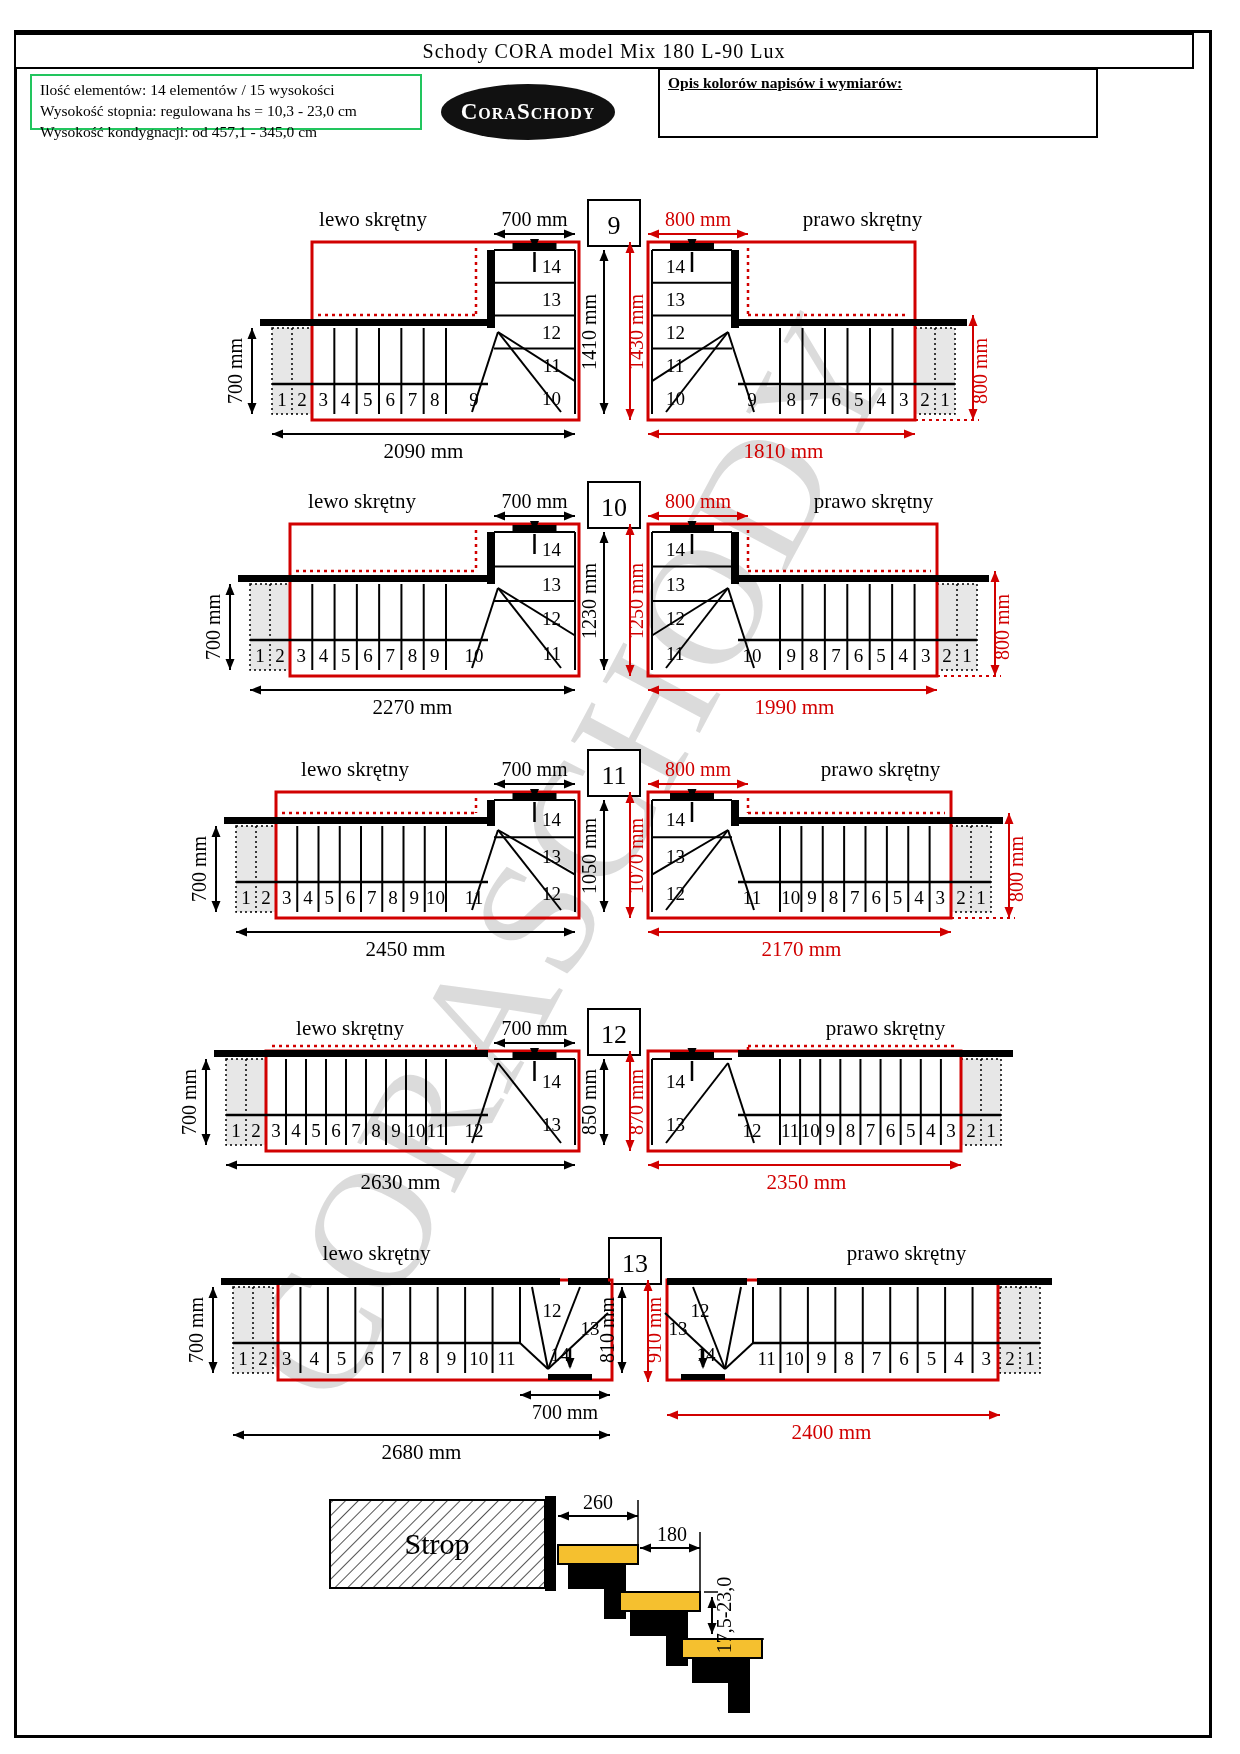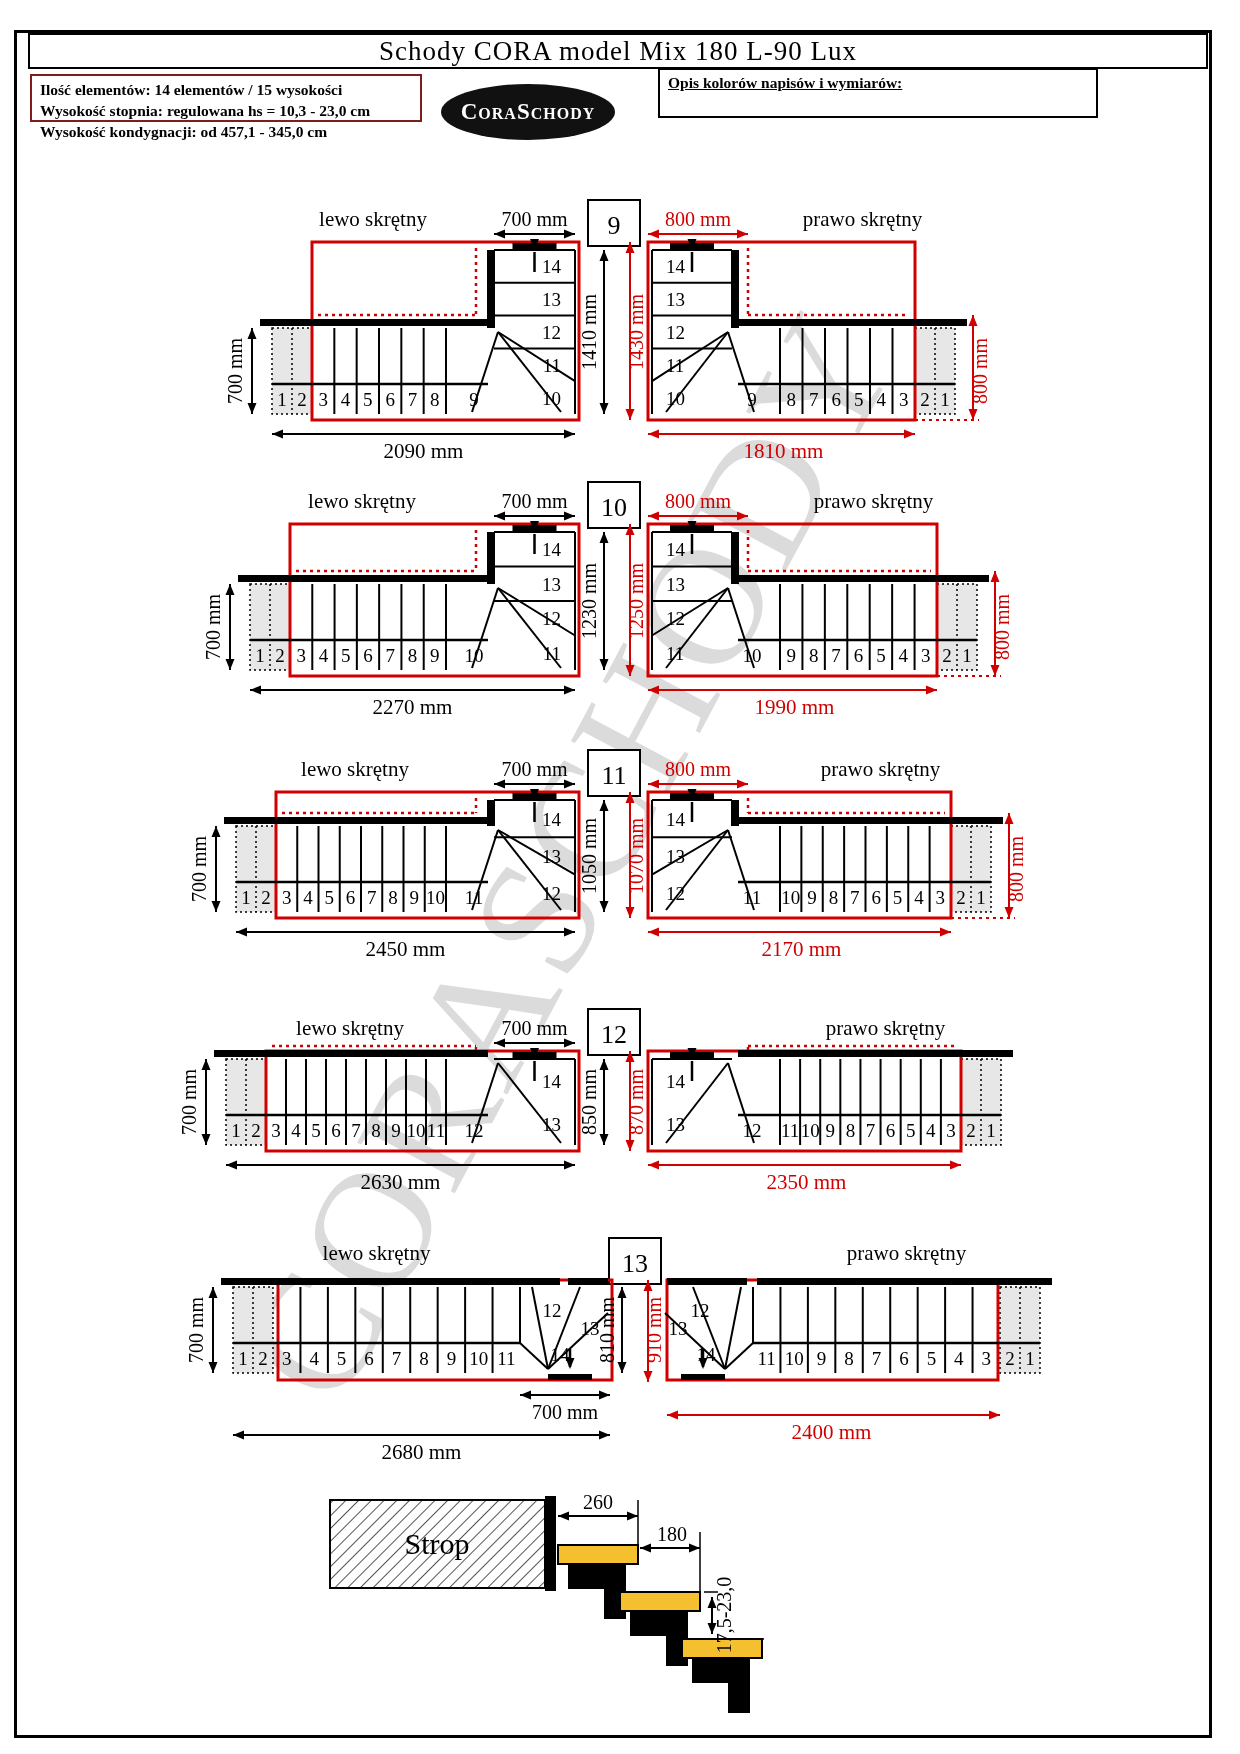--- a/index.html
+++ b/index.html
@@ -1,31 +1,31 @@
 <!DOCTYPE html>
 <html><head>
 <meta charset="utf-8">
 <style>
   html,body{margin:0;padding:0;background:#fff;}
   #page{position:relative;width:1240px;height:1754px;background:#fff;
         font-family:"Liberation Serif","DejaVu Serif",serif;overflow:hidden;}
   #frame{position:absolute;left:14px;top:30px;width:1198px;height:1708px;
          border:3px solid #000;box-sizing:border-box;}
-  #titlebox{position:absolute;left:28px;top:33px;width:1180px;height:36px;
+  #titlebox{position:absolute;left:14px;top:33px;width:1180px;height:36px;
             border:2px solid #000;box-sizing:border-box;background:#fff;
             display:flex;align-items:center;justify-content:center;
-            font-size:27px;letter-spacing:1px;}
-  #infobox{position:absolute;left:30px;top:74px;width:392px;height:48px;
-           border:2px solid #7f1d1d;box-sizing:border-box;background:#fff;
-           padding:4px 8px;font-size:15.5px;font-weight:bold;line-height:1.35;}
+            font-size:20px;letter-spacing:1px;}
+  #infobox{position:absolute;left:30px;top:74px;width:392px;height:56px;
+           border:2px solid #22c55e;box-sizing:border-box;background:#fff;
+           padding:4px 8px;font-size:15.5px;font-weight:normal;line-height:1.35;}
   #logo{position:absolute;left:441px;top:84px;width:174px;height:56px;
         background:#111;border-radius:50%;display:flex;align-items:center;
         justify-content:center;color:#fff;font-variant:small-caps;
         font-weight:bold;font-size:23px;letter-spacing:1px;}
-  #legendbox{position:absolute;left:658px;top:68px;width:440px;height:50px;
+  #legendbox{position:absolute;left:658px;top:68px;width:440px;height:70px;
              border:2px solid #000;box-sizing:border-box;background:#fff;
              padding:3px 8px;font-size:15.5px;font-weight:bold;line-height:1.35;}
   #legendbox .t{text-decoration:underline;}
   .redtx{color:#d10000;}
   #wm{position:absolute;left:-130px;top:760px;width:1400px;text-align:center;
       font-size:168px;color:#8a8a8a;opacity:.30;letter-spacing:4px;
       transform:rotate(-62deg);pointer-events:none;white-space:nowrap;}
   #diagram{position:absolute;left:0;top:0;}
 </style>
 </head>

